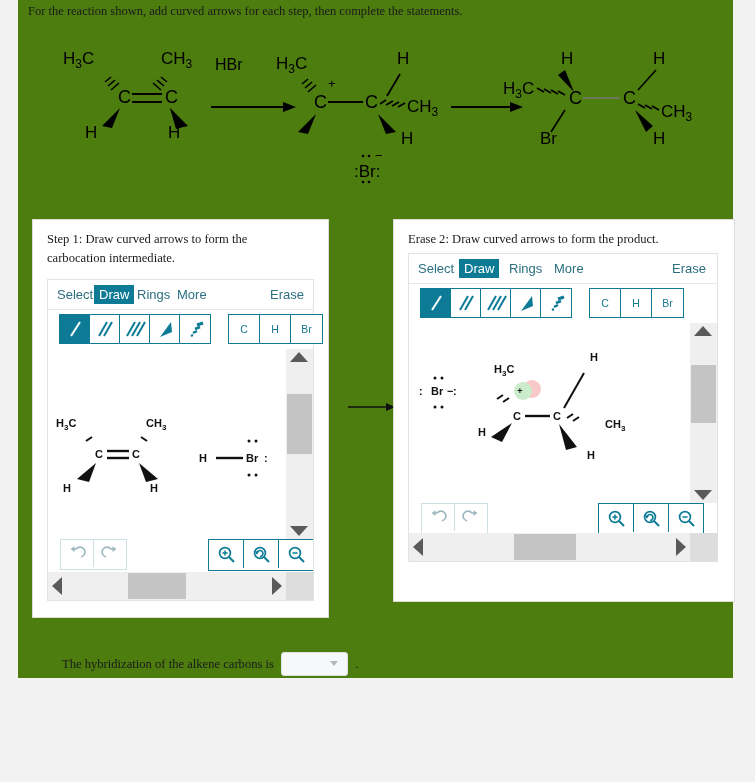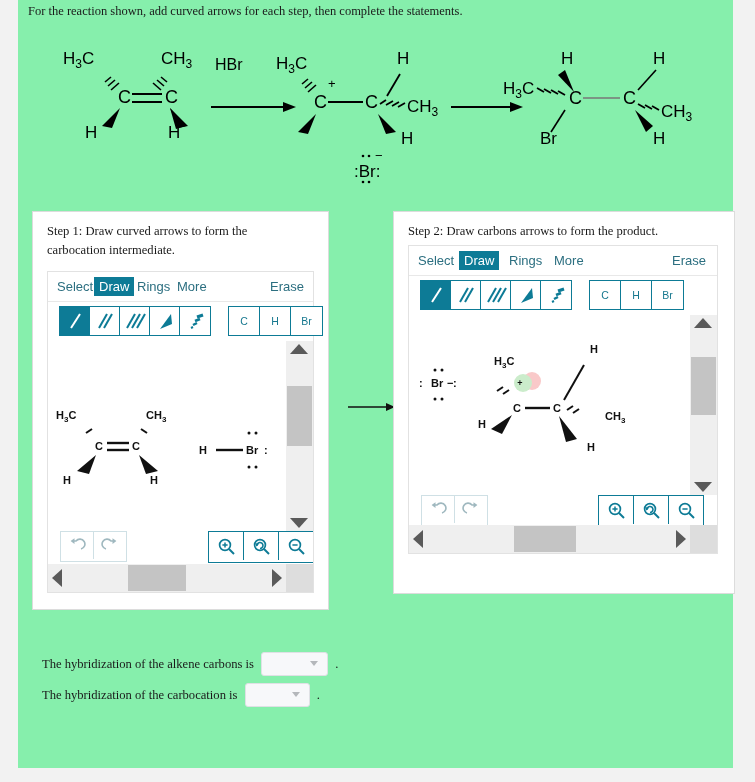--- a/index.html
+++ b/index.html
@@ -3,34 +3,34 @@
 <meta charset="utf-8">
 <style>
   html,body{margin:0;padding:0;}
   body{
     width:755px;height:782px;
     background:#f2f2f2;
     font-family:"Liberation Serif", serif;
     overflow:hidden;
   }
   .page{
-    position:absolute;left:18px;top:0;width:715px;height:768px;
-    background:#86efac;
+    position:absolute;left:18px;top:0;width:715px;height:678px;
+    background:#4d7c0f;
   }
   
   .prompt{
     position:absolute;left:10px;top:4px;width:690px;
     font-size:12.5px;color:#1a1a1a;font-family:"Liberation Serif", serif;
   }
   
   .scheme{position:absolute;left:0;top:22px;width:715px;height:165px;}
   .scheme svg{display:block;}
   
   .panel{
-    position:absolute;border:1px solid #dcdcdc;background:#ffffff;
+    position:absolute;border:1px solid #dcdcdc;background:#ffffff;margin-top:8px;
   }
   #panel1{left:14px;top:211px;width:295px;height:397px;}
   #panel2{left:375px;top:211px;width:340px;height:381px;}
   .panel-title{
     position:absolute;left:14px;top:10px;width:252px;
     font-size:12.6px;line-height:19px;color:#1a1a1a;
     font-family:"Liberation Serif", serif;
   }
   #panel2 .panel-title{width:310px;}
   
@@ -90,21 +90,21 @@
   .zoomgrp{position:absolute;height:30px;display:flex;border:1px solid #0d7b96;background:#fff;}
   .zoomgrp div{width:34px;height:28px;border-right:1px solid #0d7b96;
      display:flex;align-items:center;justify-content:center;background:#fff;}
   .zoomgrp div:last-child{border-right:none;}
   
   .midarrow{position:absolute;left:330px;top:400px;width:48px;height:14px;}
   
   .stmts{position:absolute;left:24px;top:652px;width:640px;}
   .stmt{position:relative;height:31px;font-size:12.6px;color:#1a1a1a;
         font-family:"Liberation Serif", serif;white-space:nowrap;}
-  .stmt span.txt{display:inline-block;vertical-align:middle;}
+  .stmt span.txt{display:inline-block;vertical-align:middle;margin-left:20px;}
   .sel-box{
     display:inline-block;vertical-align:middle;position:relative;
     height:22px;background:#f7f8fa;border:1px solid #dfe1e5;border-radius:3px;
     margin:0 4px;
   }
   .sel-box .carat{
     position:absolute;right:9px;top:8px;width:0;height:0;
     border-left:4px solid transparent;border-right:4px solid transparent;
     border-top:5px solid #b4b7bb;
   }
@@ -354,21 +354,21 @@
   </div>
 
   <div class="midarrow">
     <svg width="48" height="14" viewBox="0 0 48 14">
       <line x1="0" y1="7" x2="38" y2="7" stroke="#111" stroke-width="1.6"></line>
       <polygon points="38,3 47,7 38,11" fill="#111"></polygon>
     </svg>
   </div>
 
   <div class="panel" id="panel2">
-    <div class="panel-title">Step 2: Draw carbons arrows to form the product.</div>
+    <div class="panel-title">Erase 2: Draw curved arrows to form the product.</div>
 
     <div class="editor" id="editor2">
 
       <div class="tb1">
         <div class="tbitem" style="left:4px;">Select</div>
         <div class="tbitem active" style="left:50px;">Draw</div>
         <div class="tbitem" style="left:95px;">Rings</div>
         <div class="tbitem" style="left:140px;">More</div>
         <div class="tbitem erase" style="right:6px;">Erase</div>
       </div>
@@ -513,24 +513,17 @@
   <div class="stmts">
 
     <div class="stmt">
       <span class="txt">The hybridization of the alkene carbons is</span>
       <span class="sel-box" style="width:65px;">
         <span class="carat"></span>
       </span>
       <span class="period">.</span>
     </div>
 
-    <div class="stmt">
-      <span class="txt">The hybridization of the carbocation is</span>
-      <span class="sel-box" style="width:63px;">
-        <span class="carat"></span>
-      </span>
-      <span class="period">.</span>
-    </div>
 
 
   </div>
 
 </div>
 
 </body></html>

